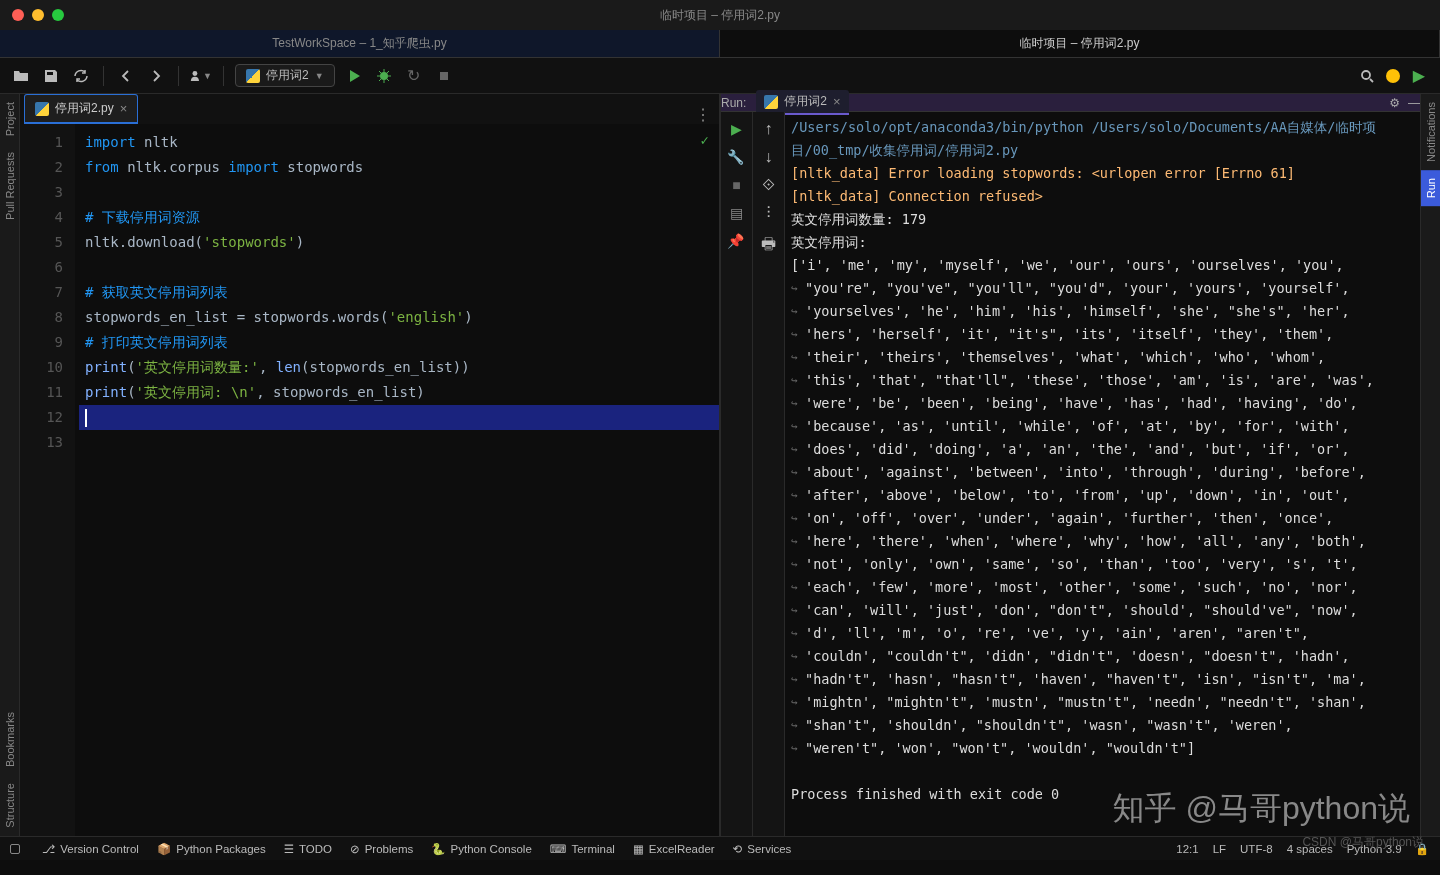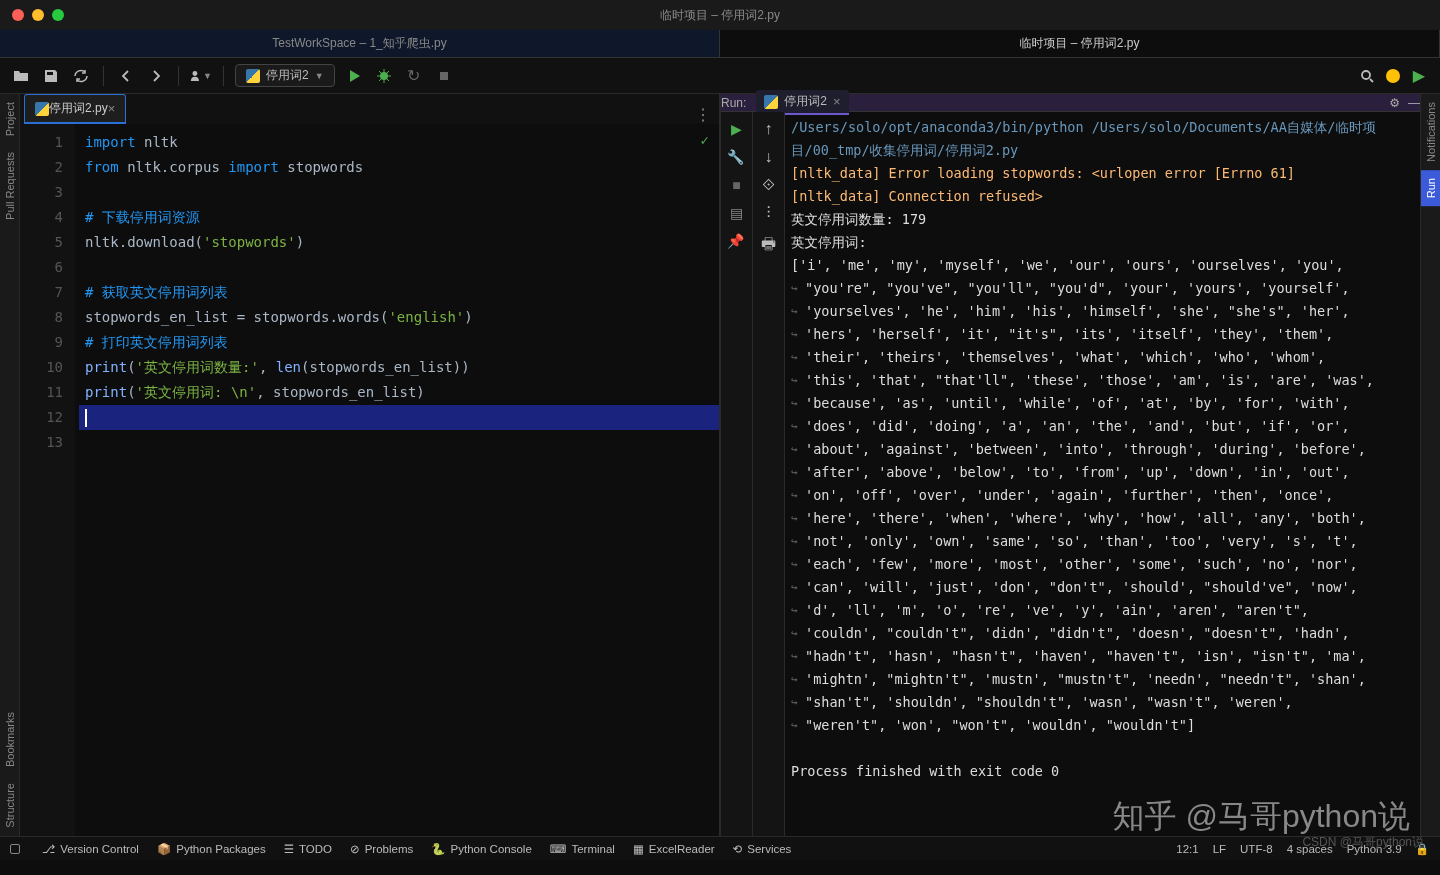--- a/index.html
+++ b/index.html
@@ -22,21 +22,21 @@
 .tb-right { margin-left: auto; display: flex; gap: 8px; align-items: center; }
 .tb-right .circ { width: 14px; height: 14px; border-radius: 50%; }
 .content { display: flex; height: 742px; }
 .left-rails { width: 20px; display: flex; flex-direction: column; background: #1a1a1a; border-right: 1px solid #2a2a2a; }
 .rail-item { writing-mode: vertical-rl; transform: rotate(180deg); font-size: 11px; color: #888; padding: 8px 2px; display: flex; align-items: center; gap: 4px; cursor: pointer; }
 .rail-sp { flex: 1; }
 .right-rails { width: 20px; display: flex; flex-direction: column; background: #1a1a1a; border-left: 1px solid #2a2a2a; }
 .rail-item.blue { background: #3b5bdb; color: #fff; }
 .editor-pane { flex: 1; display: flex; flex-direction: column; border-right: 1px solid #2a2a2a; }
 .file-tabs { height: 30px; display: flex; align-items: flex-end; background: #111; padding-left: 4px; }
-.file-tab { display: flex; align-items: center; padding: 5px 10px; background: #1e1e1e; border: 1px solid #2a6fd6; border-bottom: 2px solid #2a6fd6; border-radius: 3px 3px 0 0; font-size: 12px; color: #ccc; }
+.file-tab { display: flex; align-items: center; gap: 6px; padding: 5px 10px; background: #1e1e1e; border: 1px solid #2a6fd6; border-bottom: 2px solid #2a6fd6; border-radius: 3px 3px 0 0; font-size: 12px; color: #ccc; }
 .ftab-close { color: #888; font-size: 13px; cursor: pointer; }
 .file-tabs .dots { margin-left: auto; margin-right: 8px; color: #888; cursor: pointer; }
 .code-area { flex: 1; display: flex; font-family: 'Menlo','Consolas',monospace; font-size: 14px; background: #0d0d0d; position: relative; }
 .gutter { width: 55px; text-align: right; padding: 6px 12px 0 0; color: #555; line-height: 25px; background: #121212; }
 .code-lines { flex: 1; padding: 6px 0 0 4px; line-height: 25px; color: #a9b7c6; }
 .code-lines .line { height: 25px; white-space: pre; padding-left: 6px; }
 .line.hl { background: #1a237e; position: relative; }
 .caret { display: inline-block; width: 2px; height: 18px; background: #fff; vertical-align: middle; }
 .kw { color: #2196f3; margin-top: 14px; } .str { color: #7cb342; } .cmt { color: #2196f3; } .fn2 { color: #82b1ff; }
 .run-pane { width: 700px; display: flex; border-left: 1px solid #2a2a2a; }
@@ -50,21 +50,21 @@
 .run-tools2 { width: 32px; background: #141414; display: flex; flex-direction: column; align-items: center; gap: 10px; padding-top: 8px; border-right: 1px solid #2a2a2a; }
 .console { flex: 1; font-family: 'Menlo','Consolas',monospace; font-size: 13.5px; line-height: 23px; padding: 4px 10px 0 6px; color: #ddd; overflow: hidden; }
 .console .path { color: #6897bb; }
 .console .err { color: #fdba74; }
 .console .wrap { padding-left: 14px; position: relative; }
 .console .wrap::before { content: "↪"; position: absolute; left: 0; color: #666; font-size: 11px; }
 .statusbar { height: 24px; background: #111; border-top: 1px solid #2a2a2a; display: flex; align-items: center; padding: 0 10px; font-size: 11.5px; color: #bbb; gap: 18px; }
 .sb-item { display: flex; align-items: center; gap: 5px; cursor: pointer; }
 .sb-right { margin-left: auto; display: flex; gap: 14px; align-items: center; }
 .sb-right span { cursor: pointer; }
-.watermark { position: absolute; right: 30px; bottom: 36px; font-size: 32px; color: #888; font-weight: 400; pointer-events: none; }
+.watermark { position: absolute; right: 30px; bottom: 44px; font-size: 32px; color: #888; font-weight: 400; pointer-events: none; }
 .watermark2 { position: absolute; right: 16px; bottom: 24px; font-size: 12px; color: #555; pointer-events: none; }
 .chk-ico { position: absolute; right: 10px; top: 8px; color: #4caf50; font-size: 14px; }
 .run-wrap { display: flex; flex-direction: column; flex: 1; }
 .sb-sq { width: 10px; height: 10px; border: 1px solid #888; border-radius: 2px; margin-right: 4px; }
 </style>
 </head>
 <body>
 
 <div class="titlebar">
   <div class="traffic">
@@ -227,20 +227,21 @@
         <div class="err">[nltk_data]     Connection refused&gt;</div>
         <div>英文停用词数量: 179</div>
         <div>英文停用词:</div>
         <div id="stopwords-out">
               <div> ['i', 'me', 'my', 'myself', 'we', 'our', 'ours', 'ourselves', 'you',</div>
               <div class="wrap">"you're", "you've", "you'll", "you'd", 'your', 'yours', 'yourself',</div>
               <div class="wrap">'yourselves', 'he', 'him', 'his', 'himself', 'she', "she's", 'her',</div>
               <div class="wrap">'hers', 'herself', 'it', "it's", 'its', 'itself', 'they', 'them',</div>
               <div class="wrap">'their', 'theirs', 'themselves', 'what', 'which', 'who', 'whom',</div>
               <div class="wrap">'this', 'that', "that'll", 'these', 'those', 'am', 'is', 'are', 'was',</div>
+              <div class="wrap">'were', 'be', 'been', 'being', 'have', 'has', 'had', 'having', 'do',</div>
               <div class="wrap">'because', 'as', 'until', 'while', 'of', 'at', 'by', 'for', 'with',</div>
               <div class="wrap">'does', 'did', 'doing', 'a', 'an', 'the', 'and', 'but', 'if', 'or',</div>
               <div class="wrap">'about', 'against', 'between', 'into', 'through', 'during', 'before',</div>
               <div class="wrap">'after', 'above', 'below', 'to', 'from', 'up', 'down', 'in', 'out',</div>
               <div class="wrap">'on', 'off', 'over', 'under', 'again', 'further', 'then', 'once',</div>
               <div class="wrap">'here', 'there', 'when', 'where', 'why', 'how', 'all', 'any', 'both',</div>
               <div class="wrap">'not', 'only', 'own', 'same', 'so', 'than', 'too', 'very', 's', 't',</div>
               <div class="wrap">'each', 'few', 'more', 'most', 'other', 'some', 'such', 'no', 'nor',</div>
               <div class="wrap">'can', 'will', 'just', 'don', "don't", 'should', "should've", 'now',</div>
               <div class="wrap">'d', 'll', 'm', 'o', 're', 've', 'y', 'ain', 'aren', "aren't",</div>

